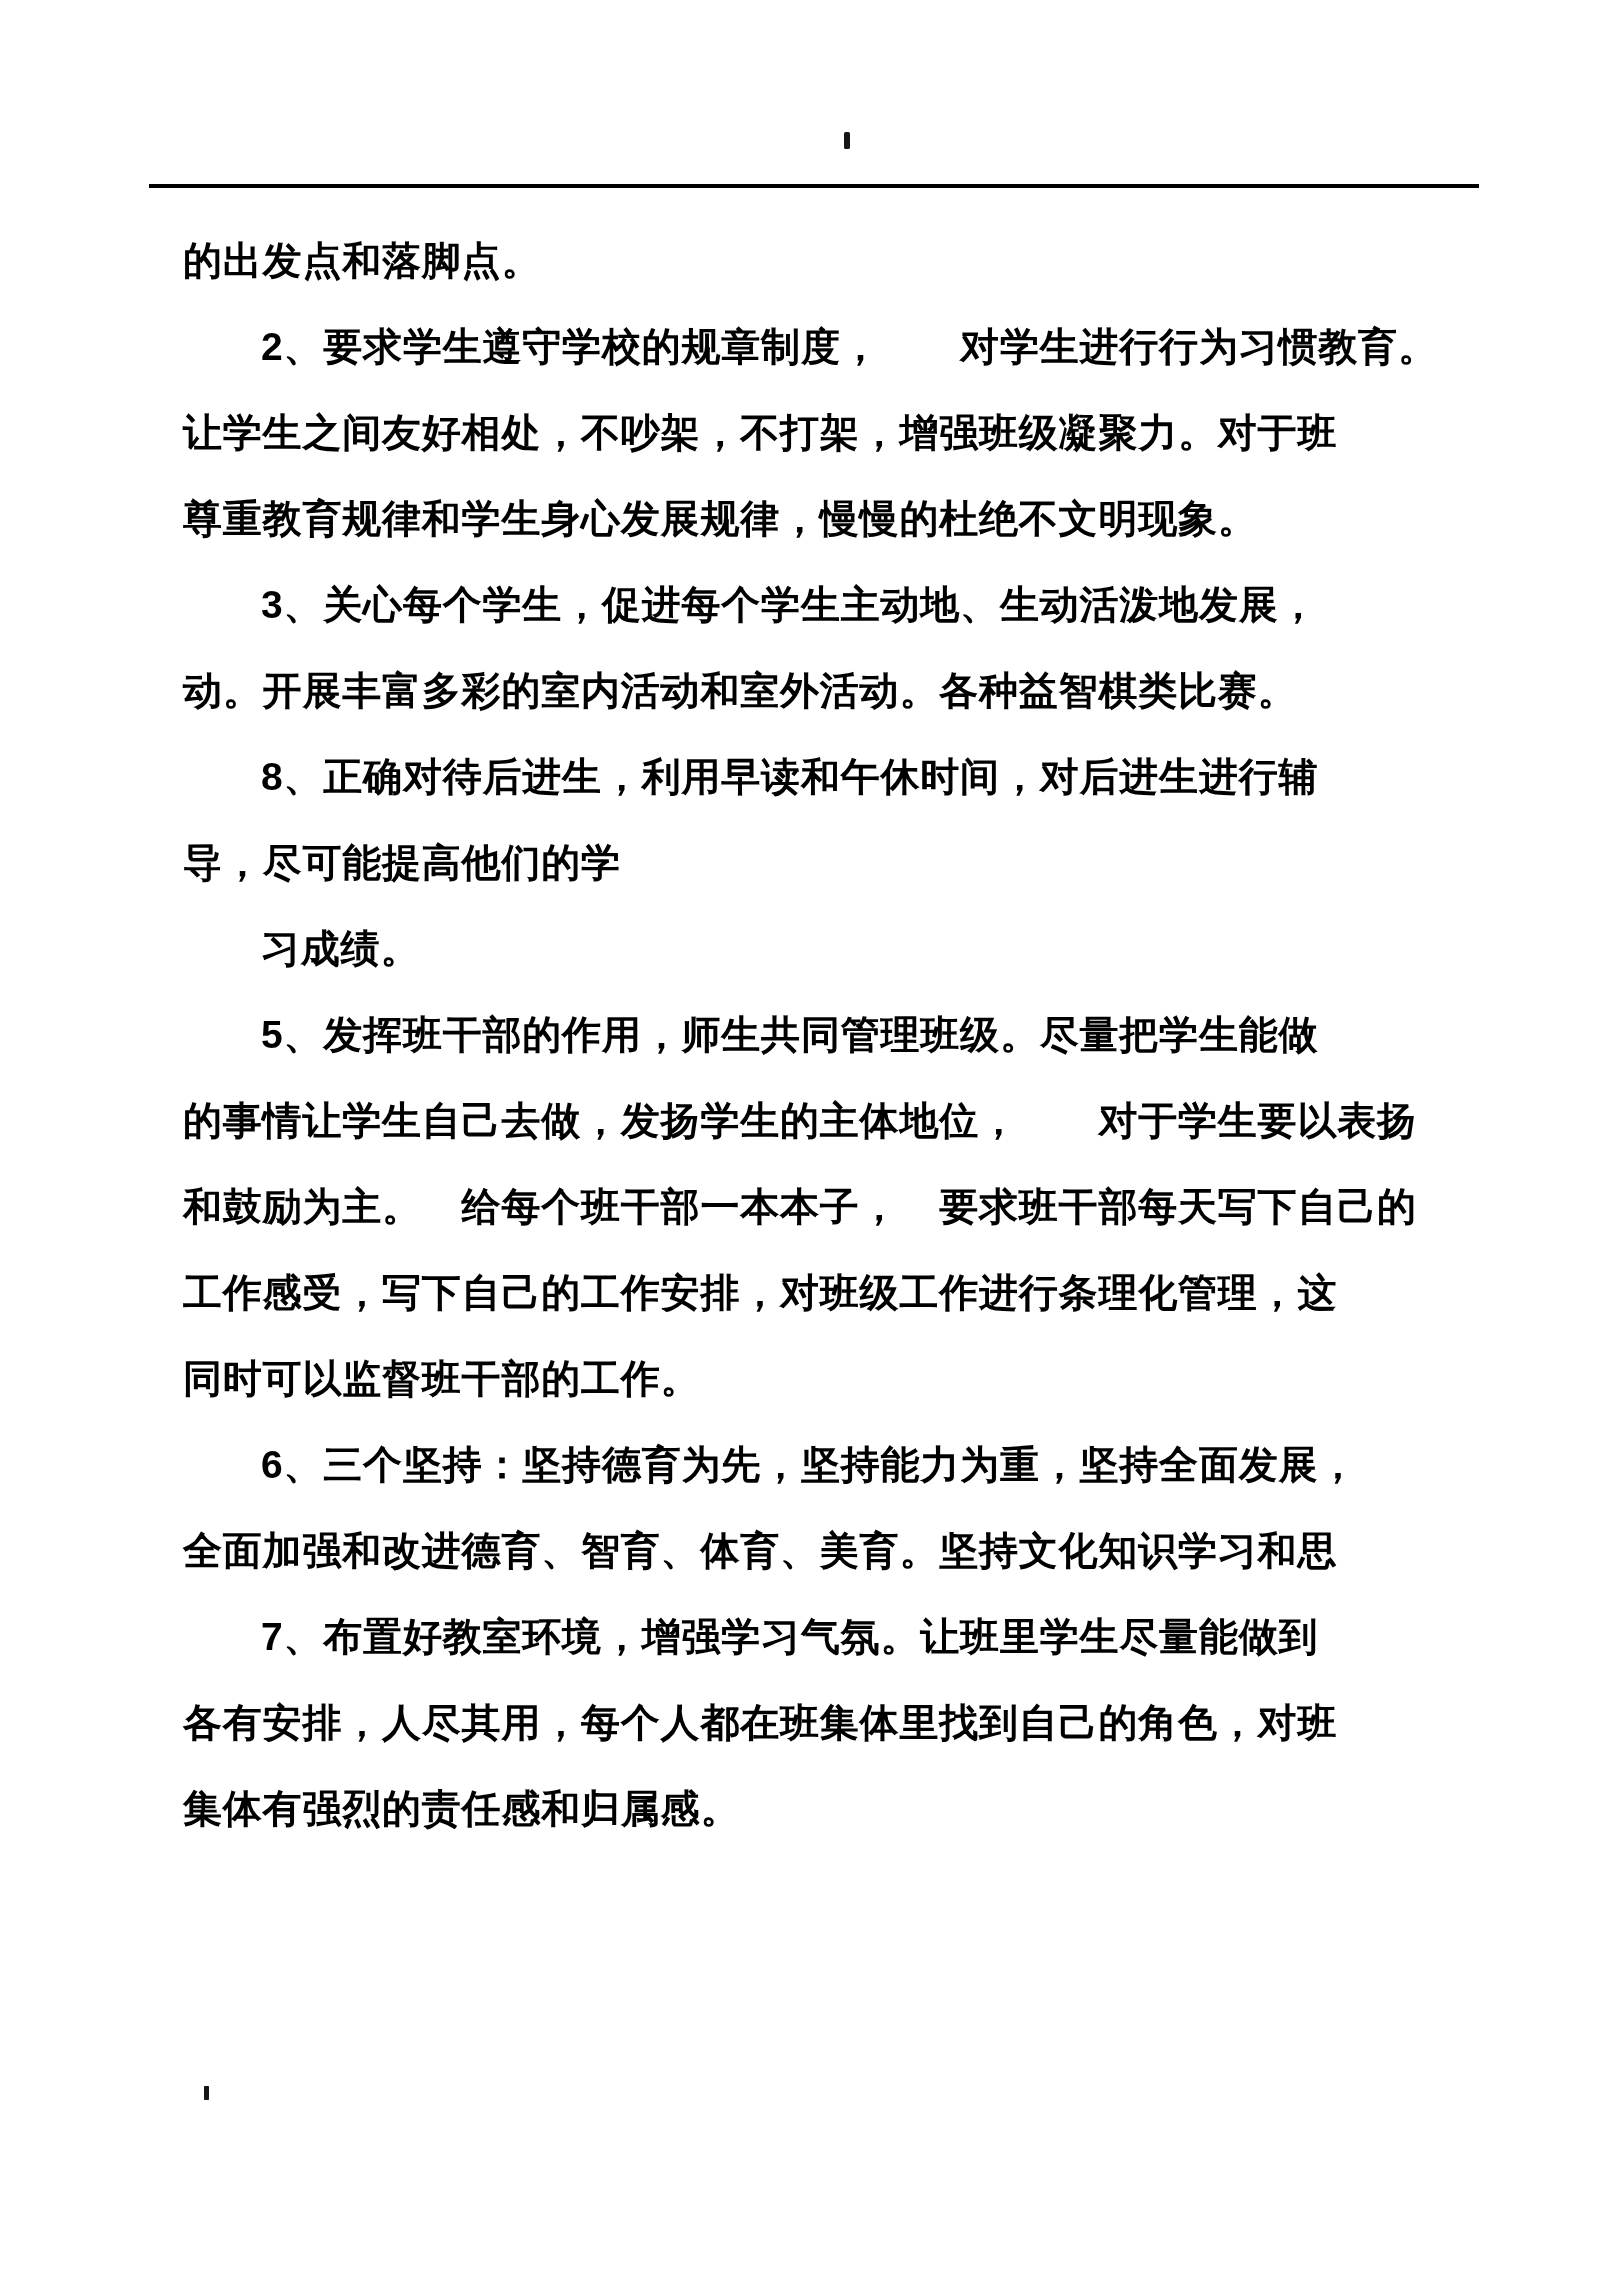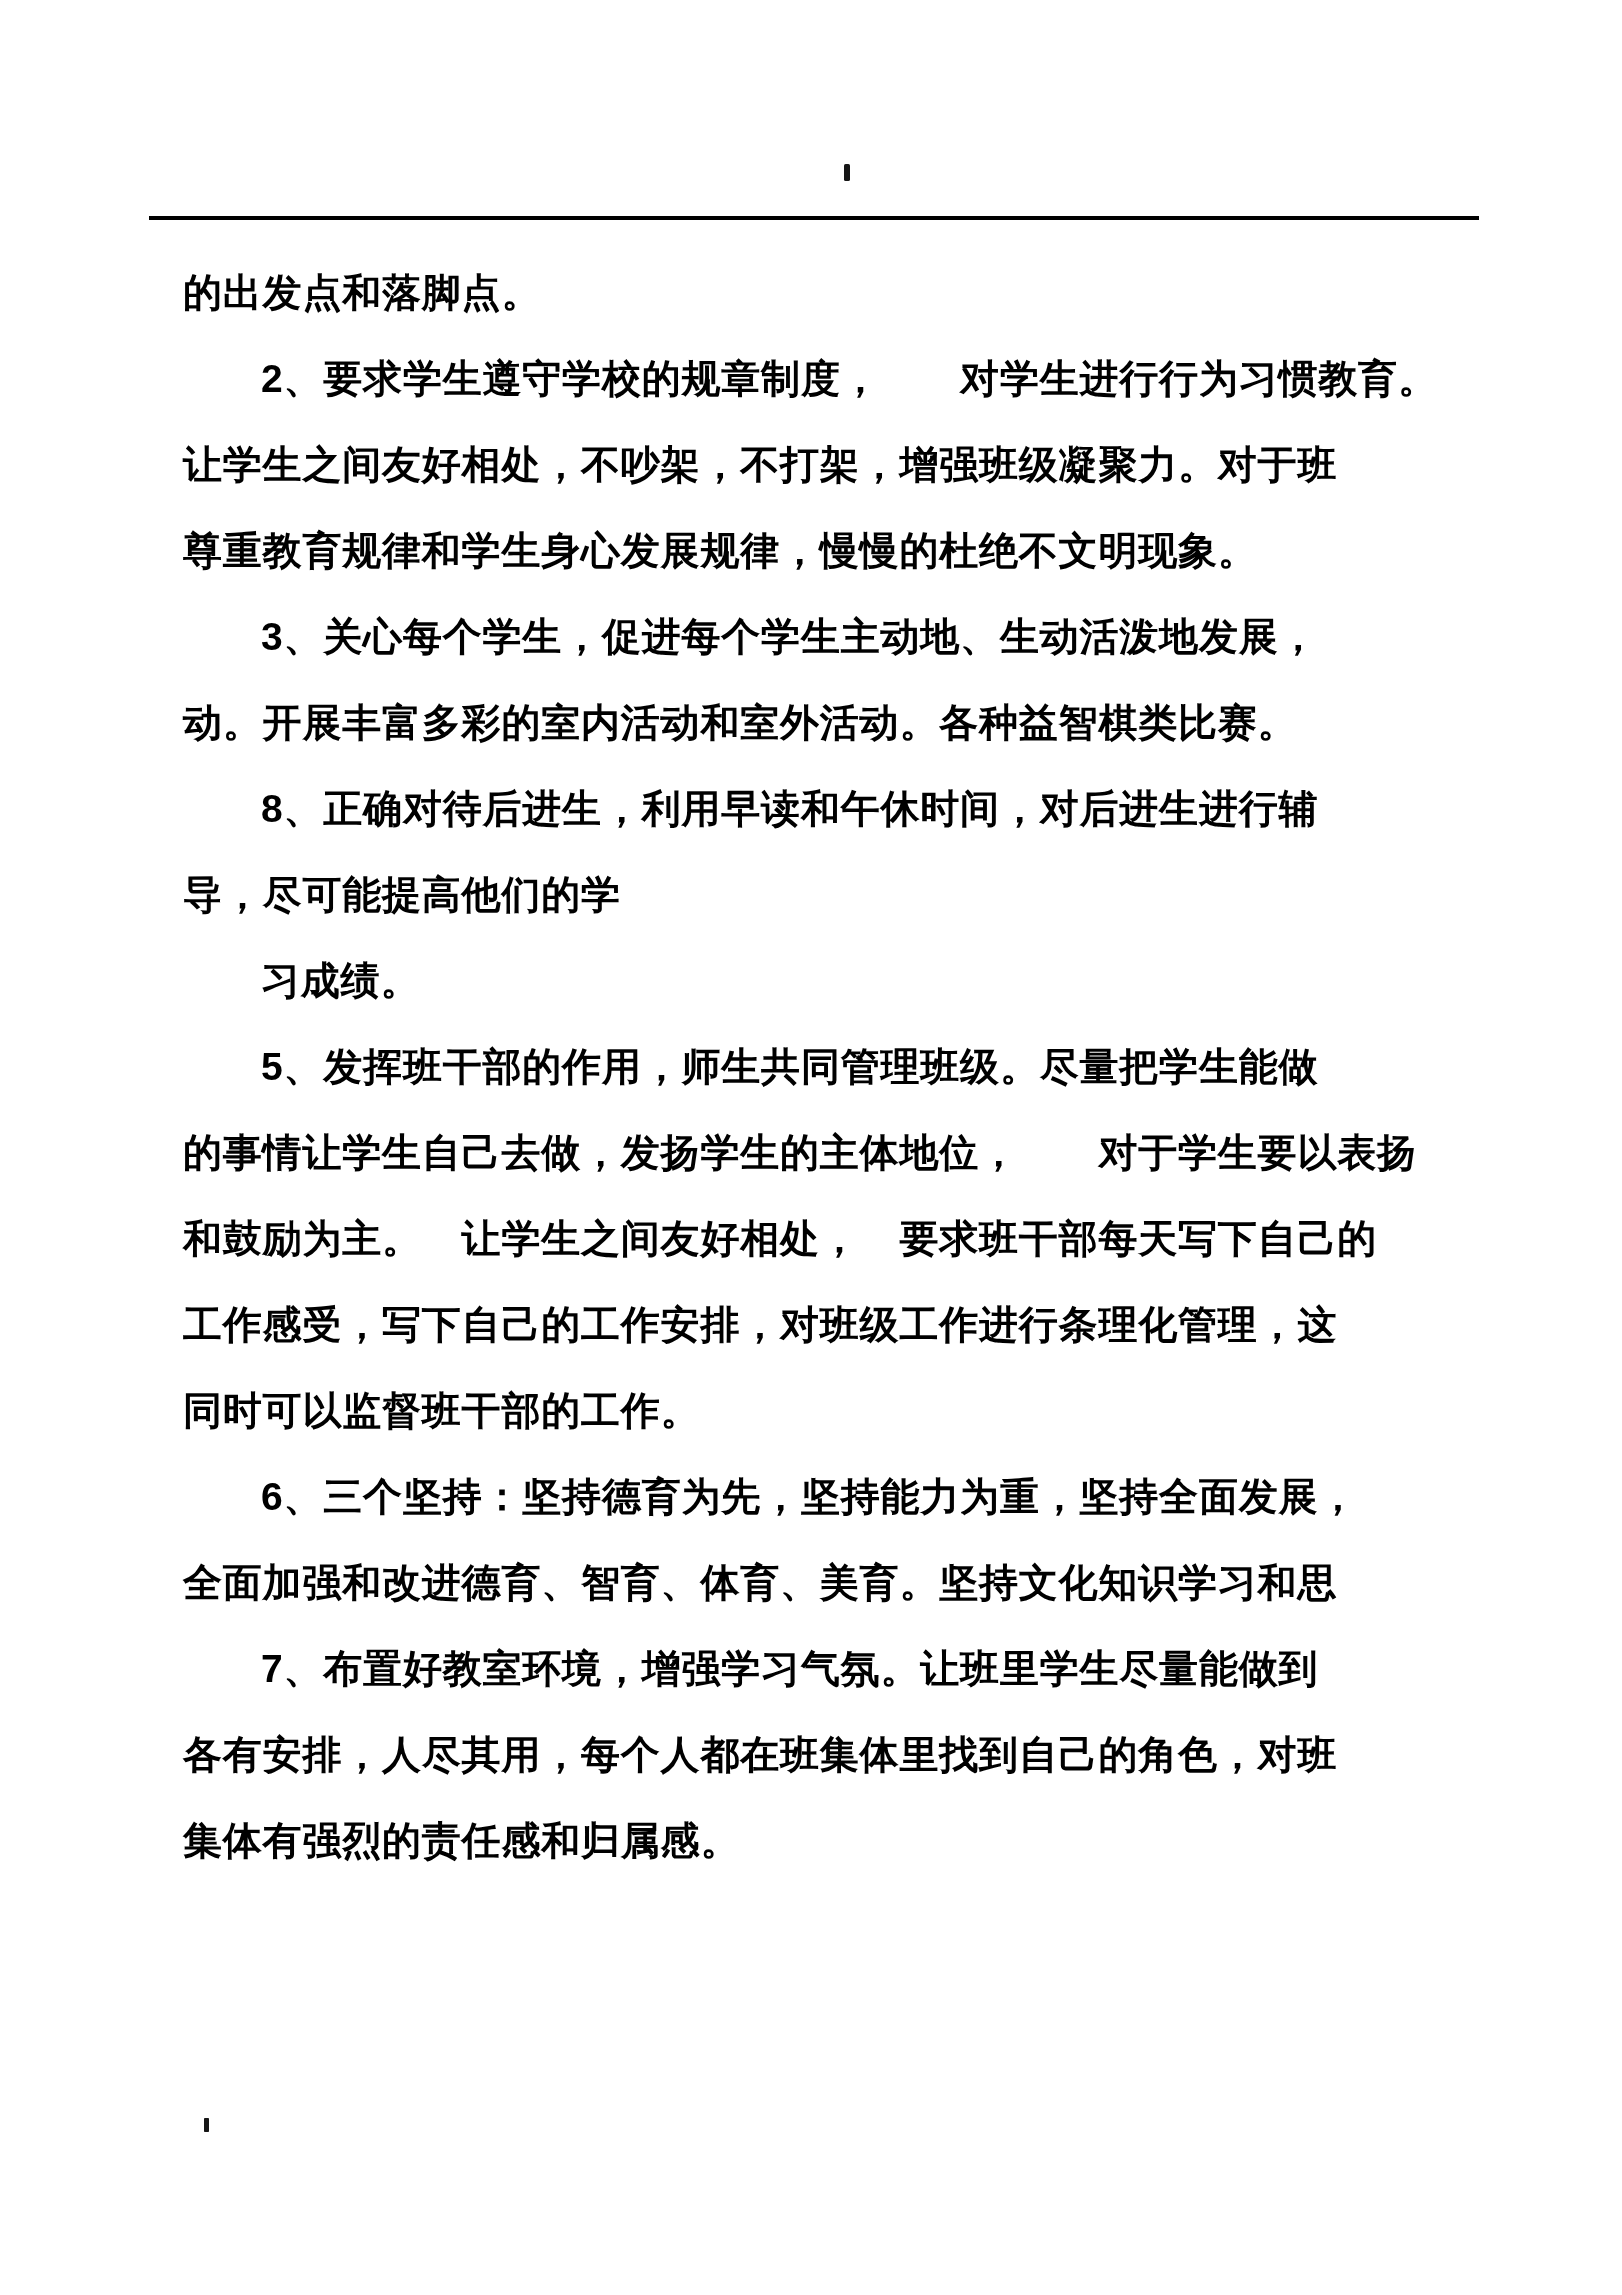--- a/index.html
+++ b/index.html
@@ -11,21 +11,20 @@
     height: 2295px;
     background: #ffffff;
     position: relative;
     overflow: hidden;
     font-family: "Liberation Sans", sans-serif;
   }
   .page {
     position: absolute;
     inset: 0;
     background: #ffffff;
-    margin-top: 32px;
   }
   
   .top-mark {
     position: absolute;
     left: 844px;
     top: 132px;
     width: 5.7px;
     height: 17px;
     background: #161616;
     border-radius: 1.6px;
@@ -83,21 +82,21 @@
     <div class="line indent">2、要求学生遵守学校的规章制度，　　对学生进行行为习惯教育。</div>
     <div class="line">让学生之间友好相处，不吵架，不打架，增强班级凝聚力。对于班</div>
     <div class="line">尊重教育规律和学生身心发展规律，慢慢的杜绝不文明现象。</div>
     <div class="line indent">3、关心每个学生，促进每个学生主动地、生动活泼地发展，</div>
     <div class="line">动。开展丰富多彩的室内活动和室外活动。各种益智棋类比赛。</div>
     <div class="line indent">8、正确对待后进生，利用早读和午休时间，对后进生进行辅</div>
     <div class="line">导，尽可能提高他们的学</div>
     <div class="line indent">习成绩。</div>
     <div class="line indent">5、发挥班干部的作用，师生共同管理班级。尽量把学生能做</div>
     <div class="line">的事情让学生自己去做，发扬学生的主体地位，　　对于学生要以表扬</div>
-    <div class="line">和鼓励为主。　让学生之间友好相处，　要求班干部每天写下自己的</div>
+    <div class="line">和鼓励为主。　给每个班干部一本本子，　要求班干部每天写下自己的</div>
     <div class="line">工作感受，写下自己的工作安排，对班级工作进行条理化管理，这</div>
     <div class="line">同时可以监督班干部的工作。</div>
     <div class="line indent">6、三个坚持：坚持德育为先，坚持能力为重，坚持全面发展，</div>
     <div class="line">全面加强和改进德育、智育、体育、美育。坚持文化知识学习和思</div>
     <div class="line indent">7、布置好教室环境，增强学习气氛。让班里学生尽量能做到</div>
     <div class="line">各有安排，人尽其用，每个人都在班集体里找到自己的角色，对班</div>
     <div class="line">集体有强烈的责任感和归属感。</div>
   </div>
 
   <span class="bottom-mark"></span>

